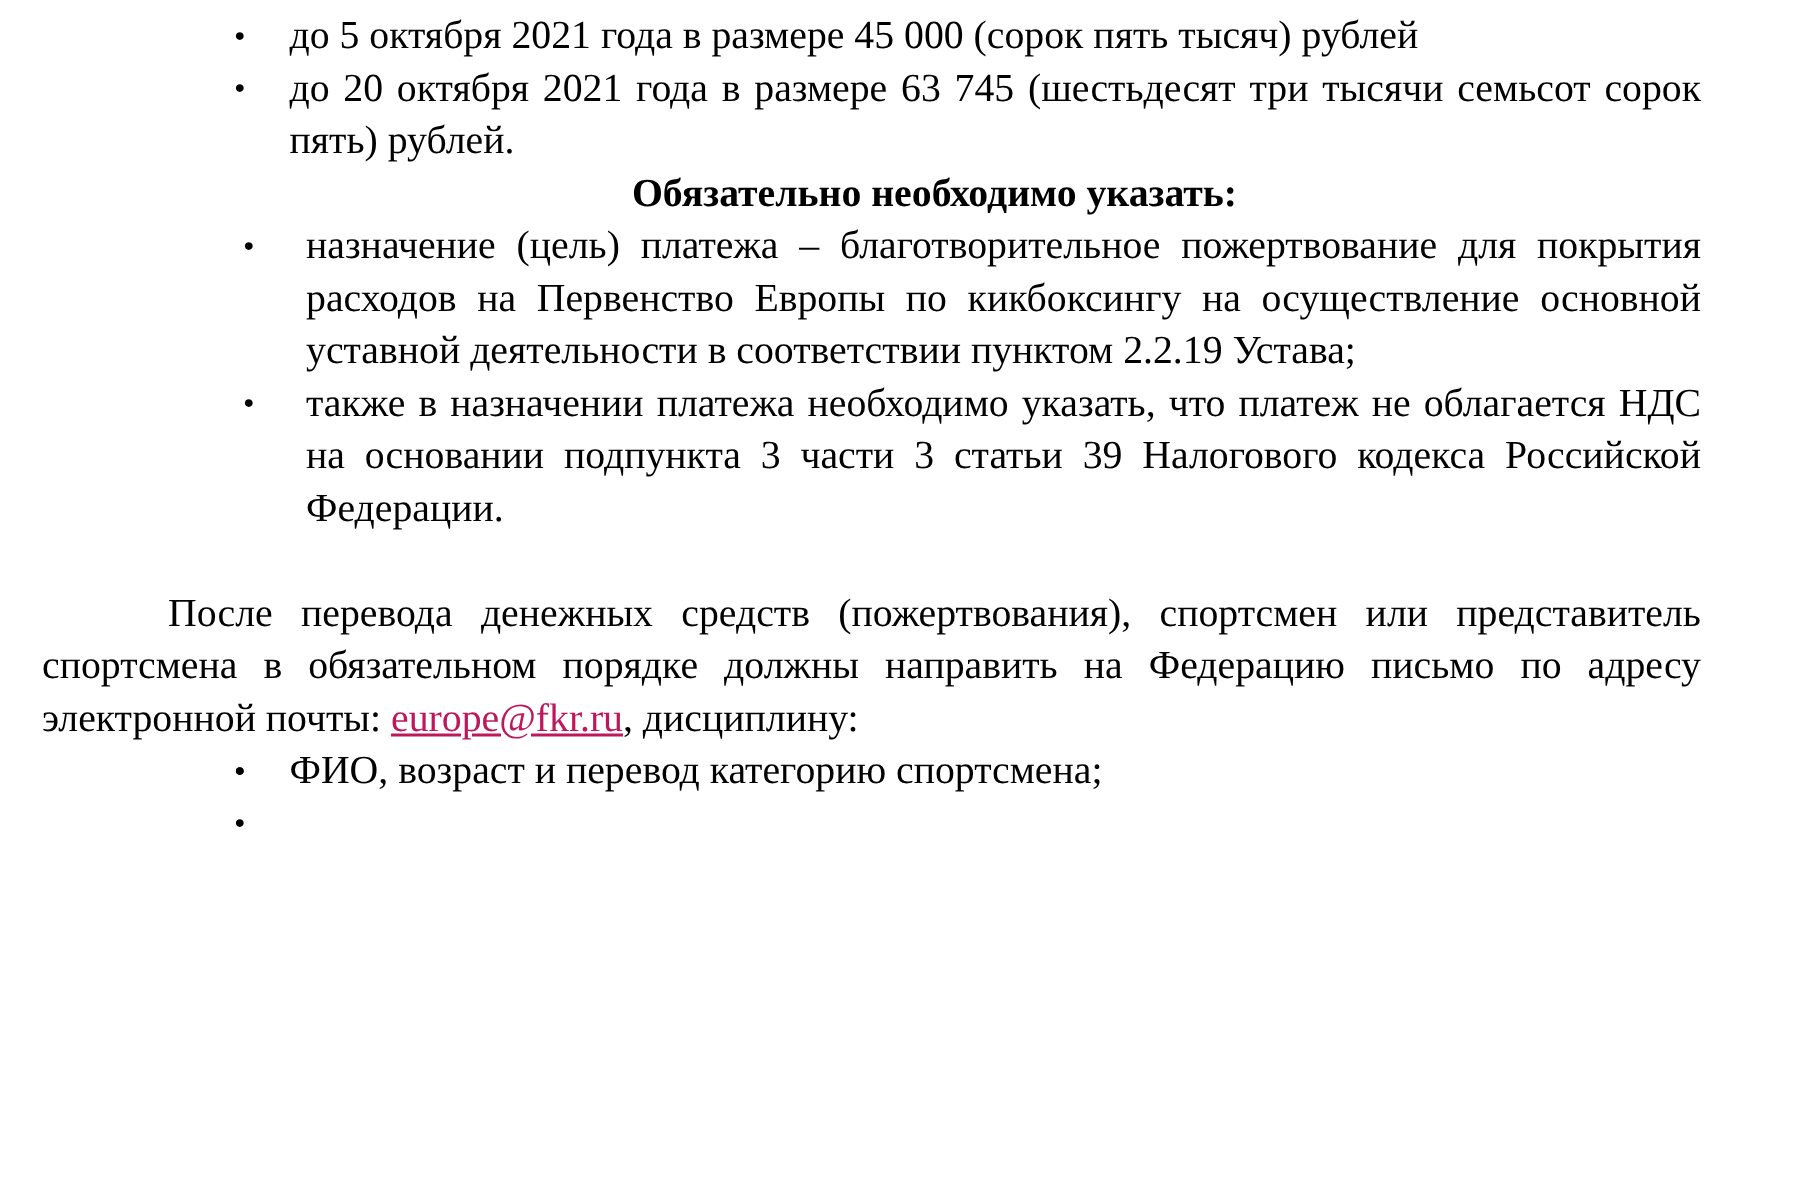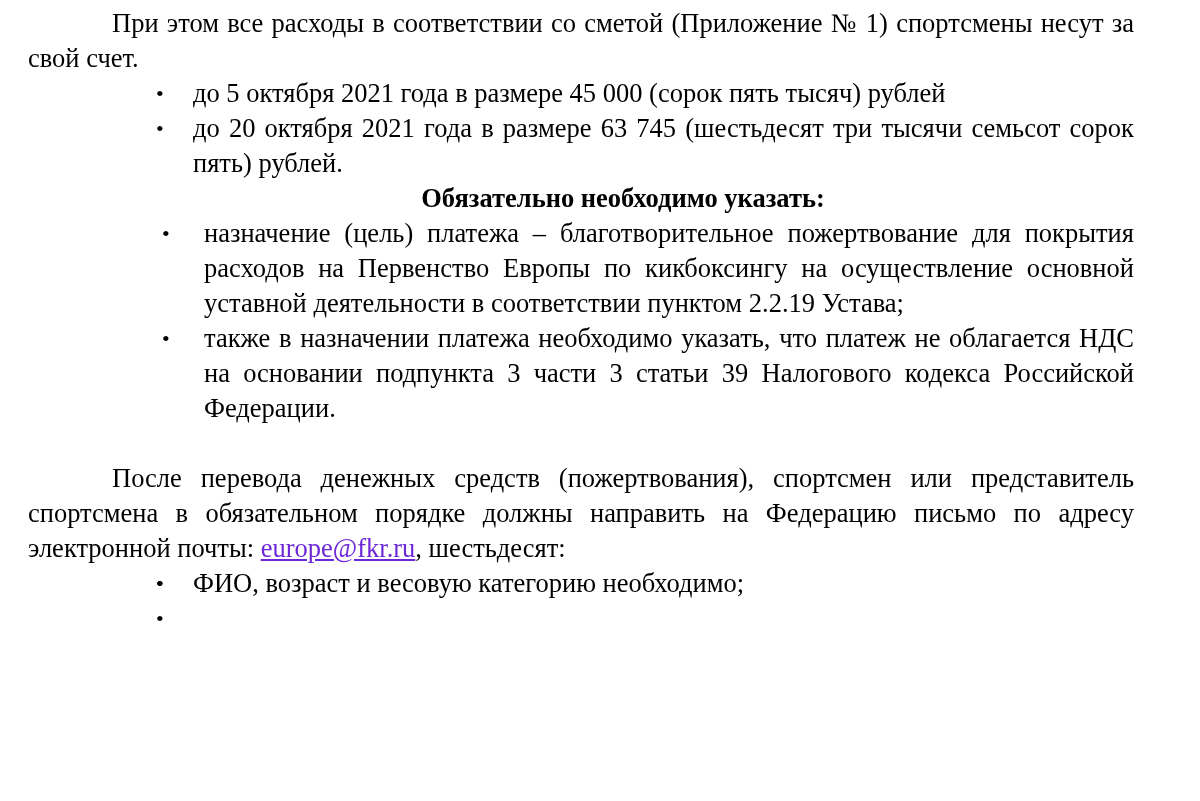--- a/index.html
+++ b/index.html
@@ -74,34 +74,33 @@
   ul.list-b > li .bullet {
     position: absolute;
     left: 134px;
     top: 0;
     font-size: 22px;
     line-height: 35px;
   }
   .ital {
   }
   .maillink {
-    color: #6d28d9;
+    color: #be185d;
     text-decoration: underline;
   }
   .spacer-line {
     height: 35px;
   }
 </style>
 </head>
 <body>
 
 <div class="page">
   <div class="doc">
 
-    <p class="body-par">При этом все расходы в соответствии со сметой (Приложение № 1) спортсмены несут за свой счет.</p>
 
 
     <ul class="bullets list-a">
       <li>
         <span class="bullet">•</span>
         <span>до 5 октября 2021 года в размере 45 000 (сорок пять тысяч) рублей</span>
       </li>
       <li>
         <span class="bullet">•</span>
         <span>до 20 октября 2021 года в размере 63 745 (шестьдесят три тысячи семьсот сорок пять) рублей.</span>
@@ -116,29 +115,29 @@
         <span>назначение (цель) платежа – </span><span class="ital">благотворительное пожертвование для покрытия расходов на Первенство Европы по кикбоксингу на осуществление основной уставной деятельности в соответствии пунктом 2.2.19 Устава;</span>
       </li>
       <li>
         <span class="bullet">•</span>
         <span>также в назначении платежа необходимо указать, что </span><span class="ital">платеж не облагается НДС</span><span> на основании подпункта 3 части 3 статьи 39 Налогового кодекса Российской Федерации.</span>
       </li>
     </ul>
 
     <div class="spacer-line"></div>
 
-    <p class="body-par"><span>После перевода денежных средств (пожертвования), спортсмен или представитель спортсмена в обязательном порядке должны направить на Федерацию письмо по адресу электронной почты: </span><a class="maillink" href="#">europe@fkr.ru</a><span>, шестьдесят:</span></p>
+    <p class="body-par"><span>После перевода денежных средств (пожертвования), спортсмен или представитель спортсмена в обязательном порядке должны направить на Федерацию письмо по адресу электронной почты: </span><a class="maillink" href="#">europe@fkr.ru</a><span>, дисциплину:</span></p>
 
     <ul class="bullets list-a">
       <li>
         <span class="bullet">•</span>
       </li>
       <li>
         <span class="bullet">•</span>
-        <span>ФИО, возраст и весовую категорию необходимо;</span>
+        <span>ФИО, возраст и перевод категорию спортсмена;</span>
       </li>
       <li>
         <span class="bullet">•</span>
       </li>
     </ul>
 
   </div>
 </div>
 
 </body></html>

